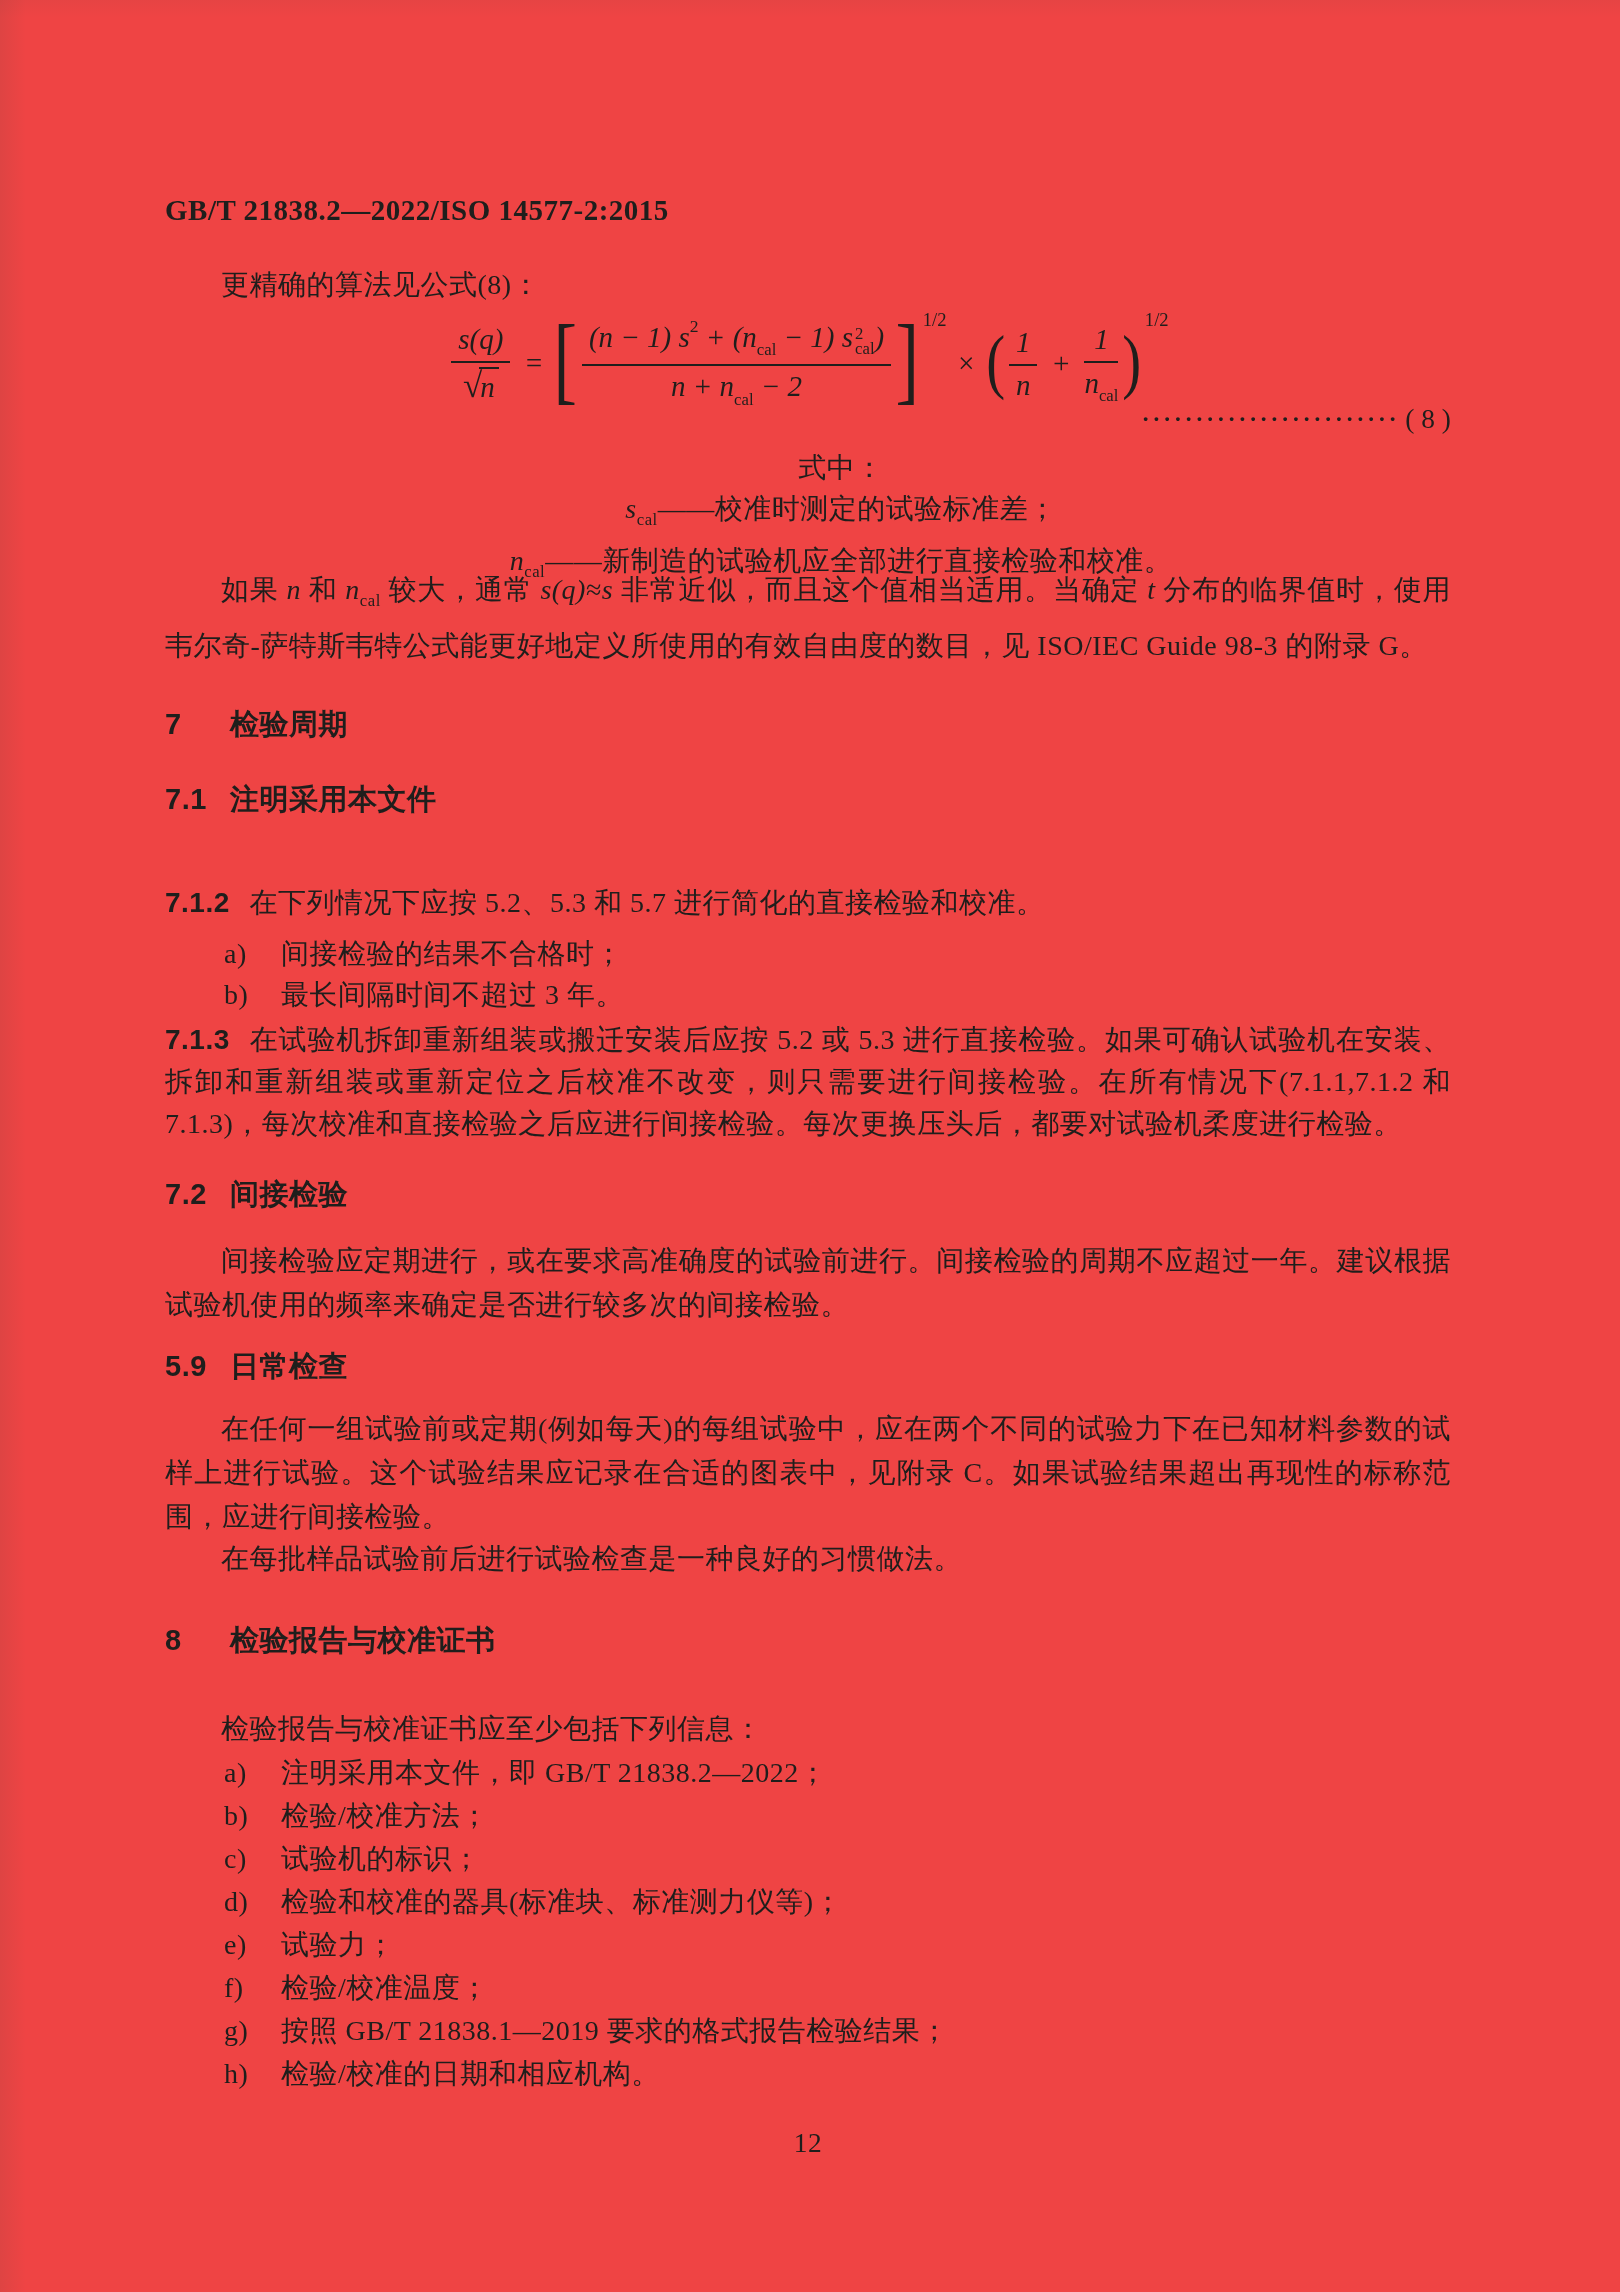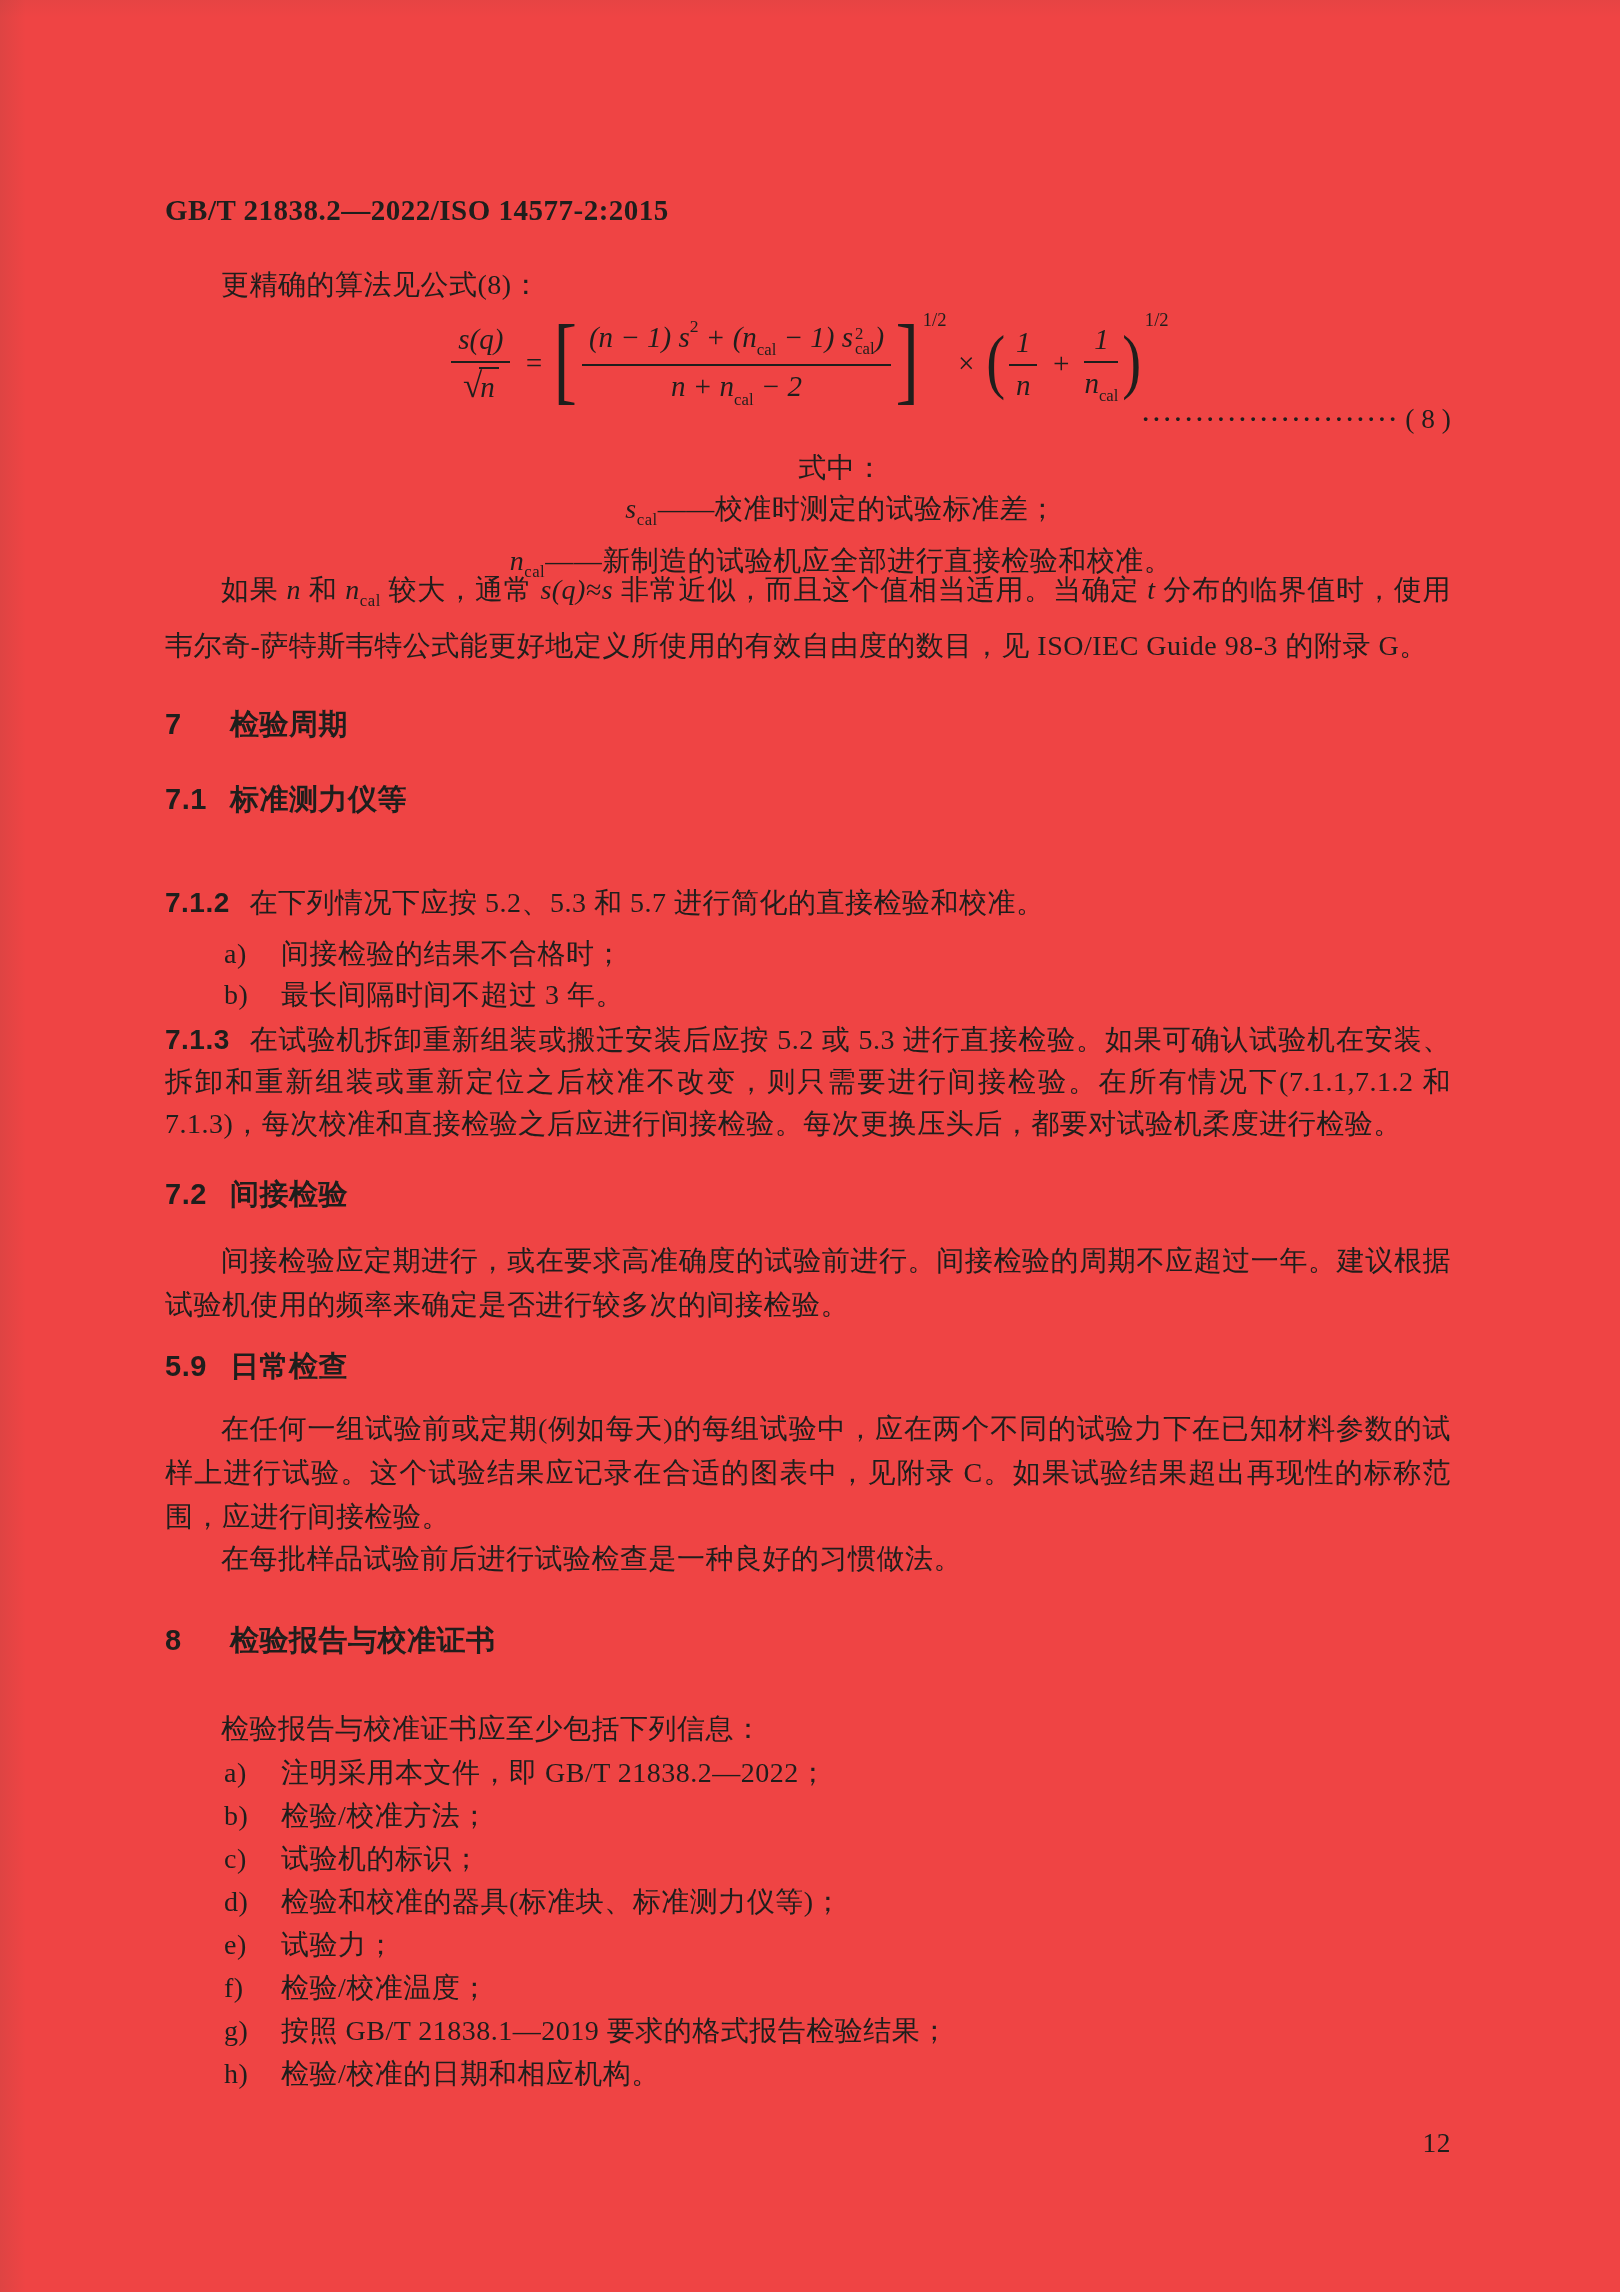--- a/index.html
+++ b/index.html
@@ -47,21 +47,21 @@
   .cnum{
     font-family:"Liberation Sans","DejaVu Sans",sans-serif;
     font-weight:700;font-size:28px;margin-right:19.6px;
   }
   .hang{padding-left:33px;text-align:center;}
   .sym-var{font-style:italic;}
   sub.cal{font-size:16.7px;font-style:normal;}
   .ivar{font-style:italic;}
   .list{padding-left:59px;text-align:left;}
   .list .lbl{display:inline-block;width:57px;}
-  .pageno{font-size:27.4px;text-align:right;}
+  .pageno{font-size:27.4px;text-align:center;}
 
   
   .formula{
     position:absolute;left:165px;top:297px;width:1286px;height:132px;
     display:flex;align-items:center;justify-content:center;
     font-size:29px;line-height:1;font-style:italic;
     font-family:"Liberation Serif","DejaVu Serif",serif;
     text-align:center;
   }
   .frac{display:inline-flex;flex-direction:column;align-items:stretch;vertical-align:middle;margin:0 3.9px;}
@@ -142,21 +142,21 @@
     <div><span class="sym-var">n</span><sub class="cal">cal</sub><span>——</span><span>新制造的试验机应全部进行直接检验和校准。</span></div>
   </div>
 
   <div class="blk indent" style="top:567px;line-height:45px;"><span>如果 </span><span class="ivar">n</span><span> 和 </span><span class="ivar">n</span><sub class="cal">cal</sub><span> 较大，通常 </span><span class="ivar">s(q)</span><span>≈</span><span class="ivar">s</span><span> 非常近似，而且这个值相当适用。当确定 </span><span class="ivar">t</span><span> 分布的临界值时，使用韦尔奇-萨特斯韦特公式能更好地定义所使用的有效自由度的数目，见 ISO/IEC Guide 98-3 的附录 G。</span></div>
 
   <div class="blk hd" style="top:703px;">
     <span class="hnum">7</span><span>检验周期</span>
   </div>
 
   <div class="blk hd" style="top:778px;">
-    <span class="hnum">7.1</span><span>标准测力仪等</span>
+    <span class="hnum">7.1</span><span>注明采用本文件</span>
   </div>
 
 
   <div class="blk" style="top:881px;text-align:left;">
     <span class="cnum">7.1.2</span><span>在下列情况下应按 5.2、5.3 和 5.7 进行简化的直接检验和校准。</span>
   </div>
 
   <div class="blk list" style="top:933px;line-height:41px;">
     <div><span class="lbl">a)</span><span>间接检验的结果不合格时；</span></div>
     <div><span class="lbl">b)</span><span>最长间隔时间不超过 3 年。</span></div>

